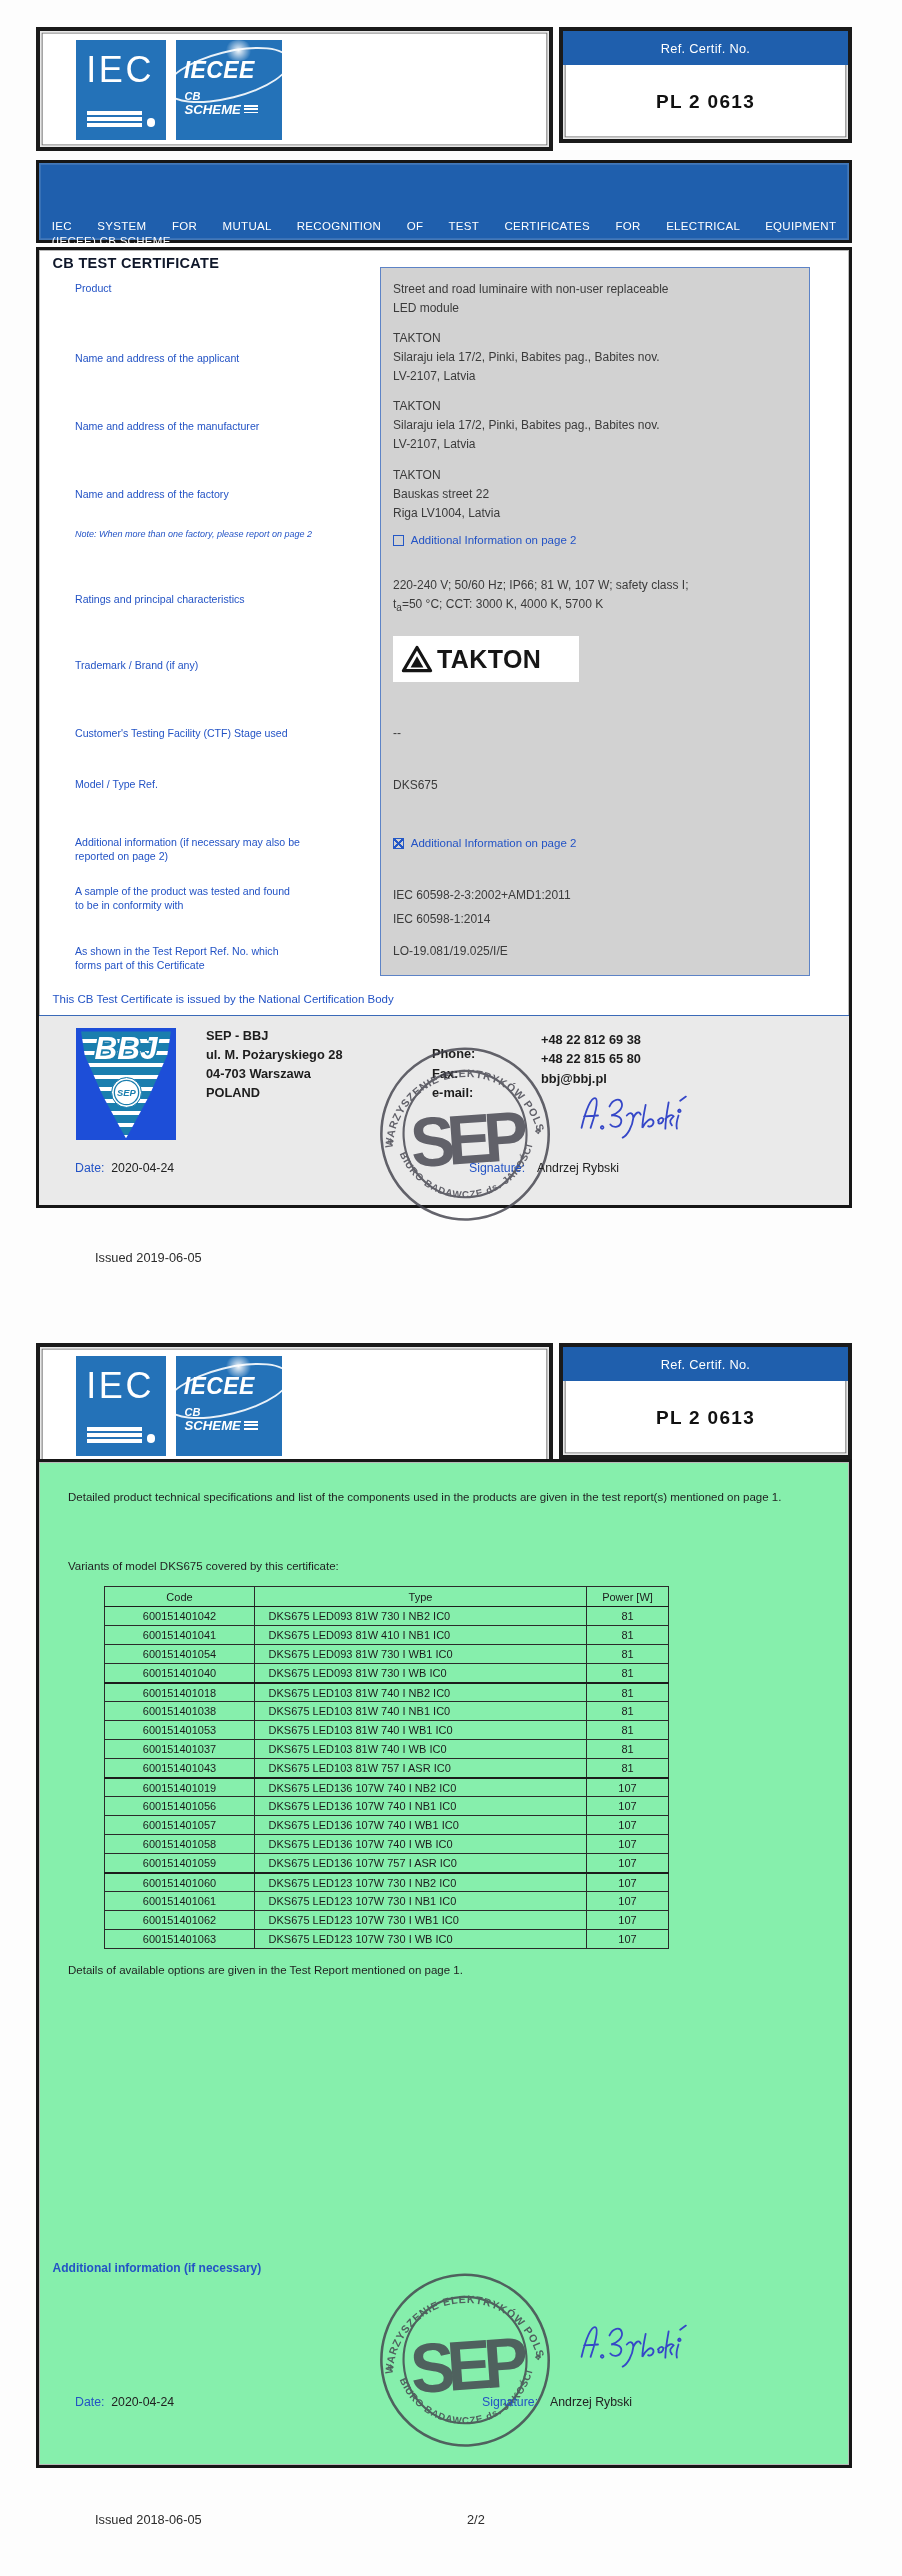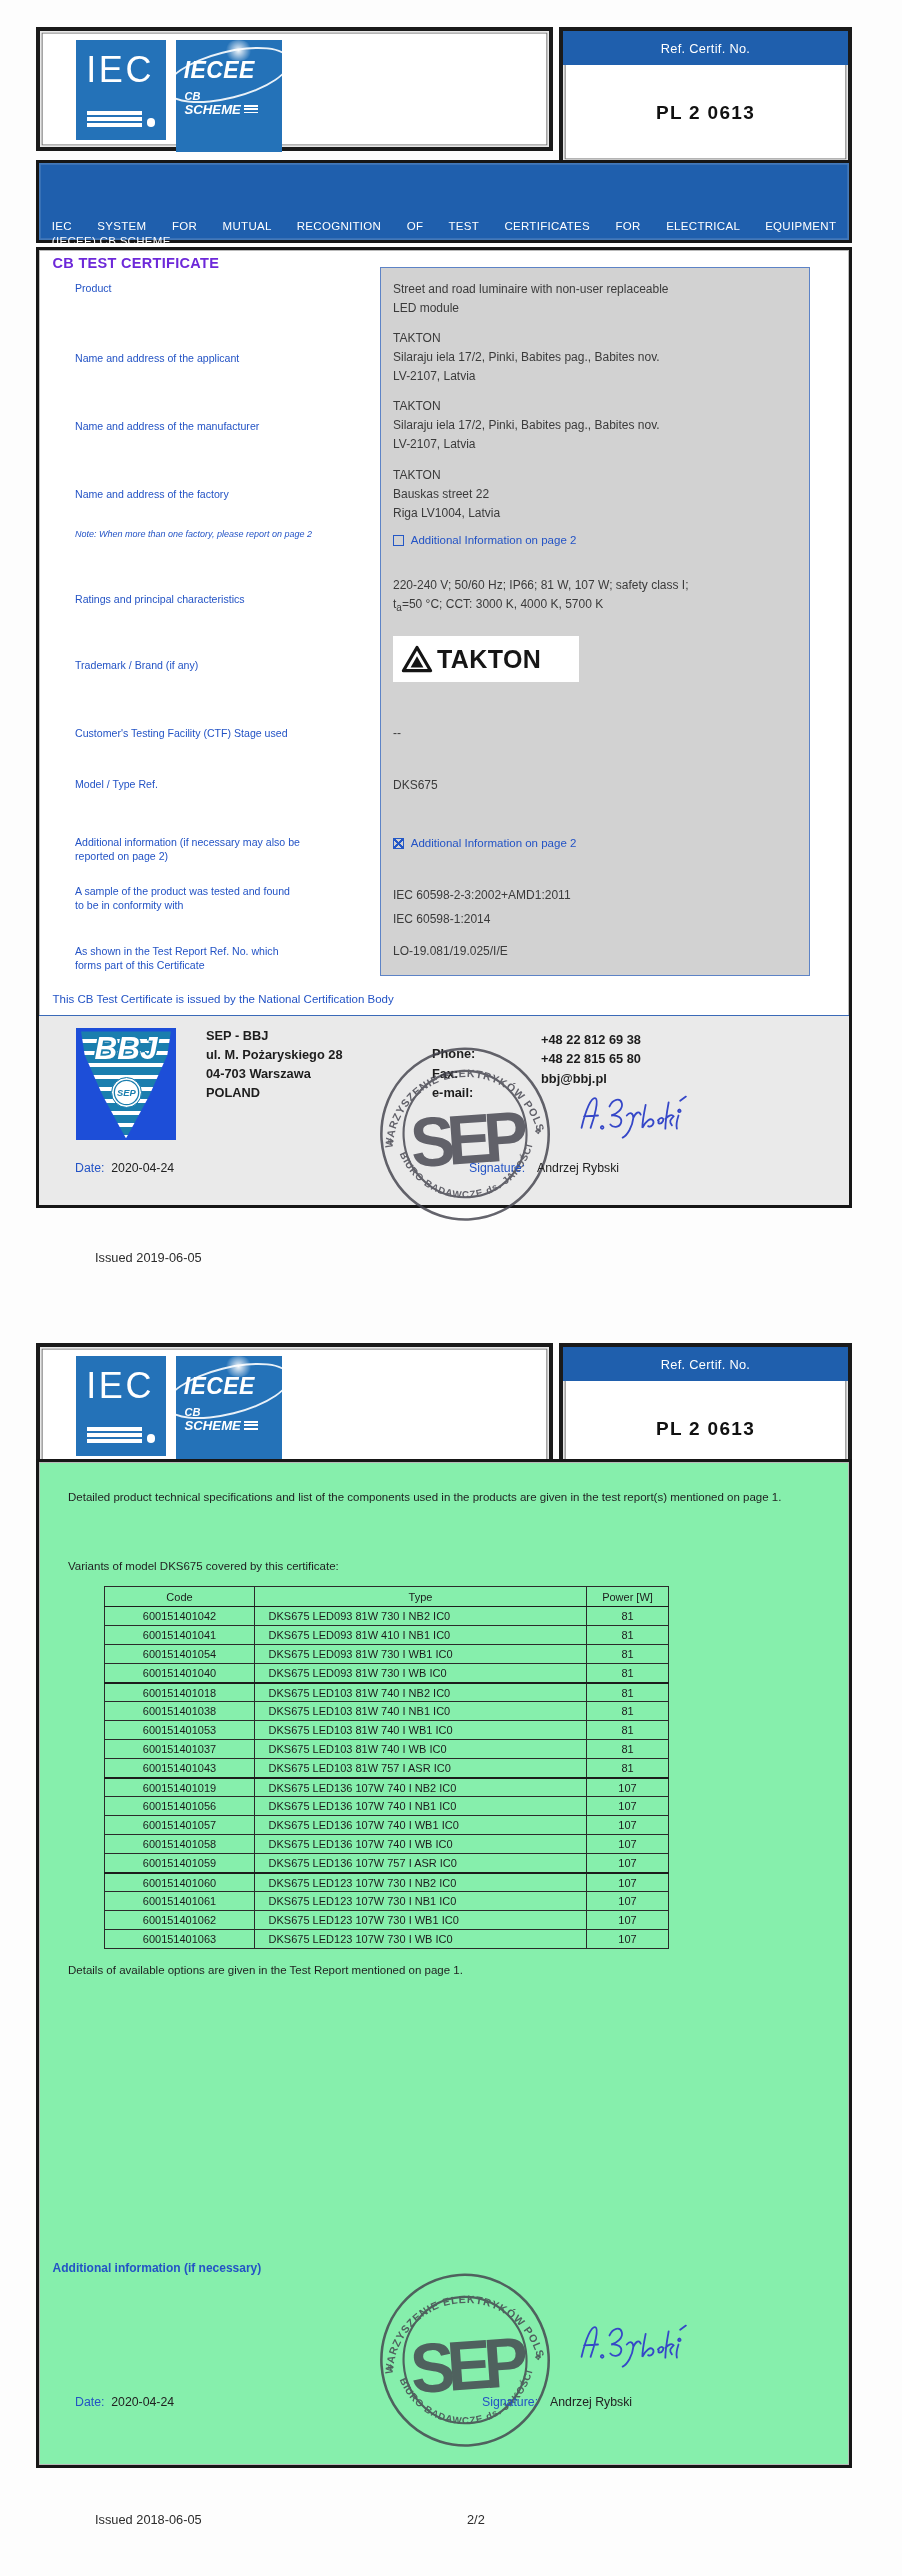--- a/index.html
+++ b/index.html
@@ -11,43 +11,43 @@
   .frame { border:4.3px solid #1a1a1a; box-shadow: inset 0 0 0 1.7px #e8e8e8, inset 0 0 0 2.6px #6a6a6a; background:#fff; }
 
   
   .logo-strip { position:absolute; left:36px; width:816px; height:124px; display:flex; gap:6px; }
   .logo-box-left { width:517px; height:124px; position:relative; }
   .iec-logo { position:absolute; left:36px; top:9.4px; width:90px; height:100px; background:#2472b8; color:#fff; }
   .iec-text { font-size:36px; font-weight:500; letter-spacing:2.6px; padding:8.5px 0 0 10.2px; }
   .iec-bars { position:absolute; left:11px; bottom:13.6px; }
   .iec-bar { width:55px; height:3.4px; background:#fff; margin-top:2.6px; }
   .iec-dot { position:absolute; right:11px; bottom:13.6px; width:8.5px; height:8.5px; border-radius:50%; background:#fff; }
-  .iecee-logo { position:absolute; left:136px; top:9.4px; width:106px; height:112px; background:#2472b8; color:#fff; overflow:hidden; }
+  .iecee-logo { position:absolute; left:136px; top:9.4px; width:106px; height:100px; background:#2472b8; color:#fff; overflow:hidden; }
   .swoosh { position:absolute; top:10.2px; left:-12px; width:128px; height:48px; border:2.1px solid rgba(255,255,255,.9); border-radius:50%; transform:rotate(-14deg); }
   .blob { position:absolute; top:0px; left:48px; width:29px; height:20.4px; border-radius:50%;
           background:radial-gradient(circle, rgba(255,255,255,.95), rgba(255,255,255,0) 70%); }
   .iecee-text { position:relative; font-style:italic; font-weight:900; font-size:23px; letter-spacing:0.4px; padding:17px 0 0 7.7px; }
   .cb-text { position:relative; font-style:italic; font-weight:700; font-size:11px; padding:6px 0 0 8.5px; }
   .scheme-text { position:relative; font-style:italic; font-weight:700; font-size:13.2px; padding:0 0 0 8.5px; }
   .scheme-stripes { display:inline-block; width:13.6px; height:9.4px; margin-left:3.4px;
           background:repeating-linear-gradient(#fff 0 1.7px, transparent 1.7px 3.4px); }
-  .ref-box { width:293px; height:138px; display:flex; flex-direction:column; }
+  .ref-box { width:293px; height:116px; display:flex; flex-direction:column; }
   .ref-bar { height:34px; background:#1f5fad; color:#fff; font-size:12.8px; display:flex; align-items:center; justify-content:center; letter-spacing:0.3px; }
   .ref-no { flex:1; display:flex; align-items:center; justify-content:center; font-size:19px; font-weight:bold; color:#111; letter-spacing:1.3px; }
 
   
   .banner { position:absolute; left:36px; width:816px; height:83px; background:#1f5fad; border:3.4px solid #161616;
             box-shadow: inset 0 0 0 1.7px #d7dfec33; color:#fff; padding:9.4px 12.8px; font-size:11.5px; letter-spacing:0.3px; }
   .banner-l1 { text-align:justify; text-align-last:justify;margin-top:48px; }
   .banner-l2 { margin-top:2.6px; }
 
   
   .main-box { position:absolute; left:36px; width:816px; border:3.4px solid #161616; box-shadow: inset 0 0 0 0.9px #b9b9b9; background:#fff; }
   .blue { color:#2353c5; }
-  .cert-title { position:absolute; left:13.6px; top:5.1px; font-size:14.5px; font-weight:bold; letter-spacing:0.3px; color:#6d28d9; }
+  .cert-title { position:absolute; left:13.6px; top:5.1px; font-size:14.5px; font-weight:bold; letter-spacing:0.3px; color:#0f172a; }
   .lbl { position:absolute; left:36px; width:294px; font-size:10.6px; line-height:13.6px; color:#2353c5; }
   .note-lbl { position:absolute; left:36px; width:307px; font-size:9px; font-style:italic; color:#2353c5; }
 
   .value-panel { position:absolute; left:341px; top:17px; width:430px; height:709px; background:#d2d2d2; border:1.7px solid #5d83c6; }
   .val { position:absolute; left:12px; right:8.5px; font-size:12px; line-height:19px; color:#3b3b3b; }
   .cbrow { position:absolute; left:12px; font-size:11.5px; color:#2353c5; }
   .cbx { display:inline-block; width:11px; height:11px; border:1.4px solid #2458c6; vertical-align:-1.7px; margin-right:6.8px; position:relative; background:transparent; }
   .cbx.checked::before { content:""; position:absolute; inset:0;
       background: linear-gradient(45deg, transparent 44%, #2458c6 44% 56%, transparent 56%),
                   linear-gradient(-45deg, transparent 44%, #2458c6 44% 56%, transparent 56%); }

